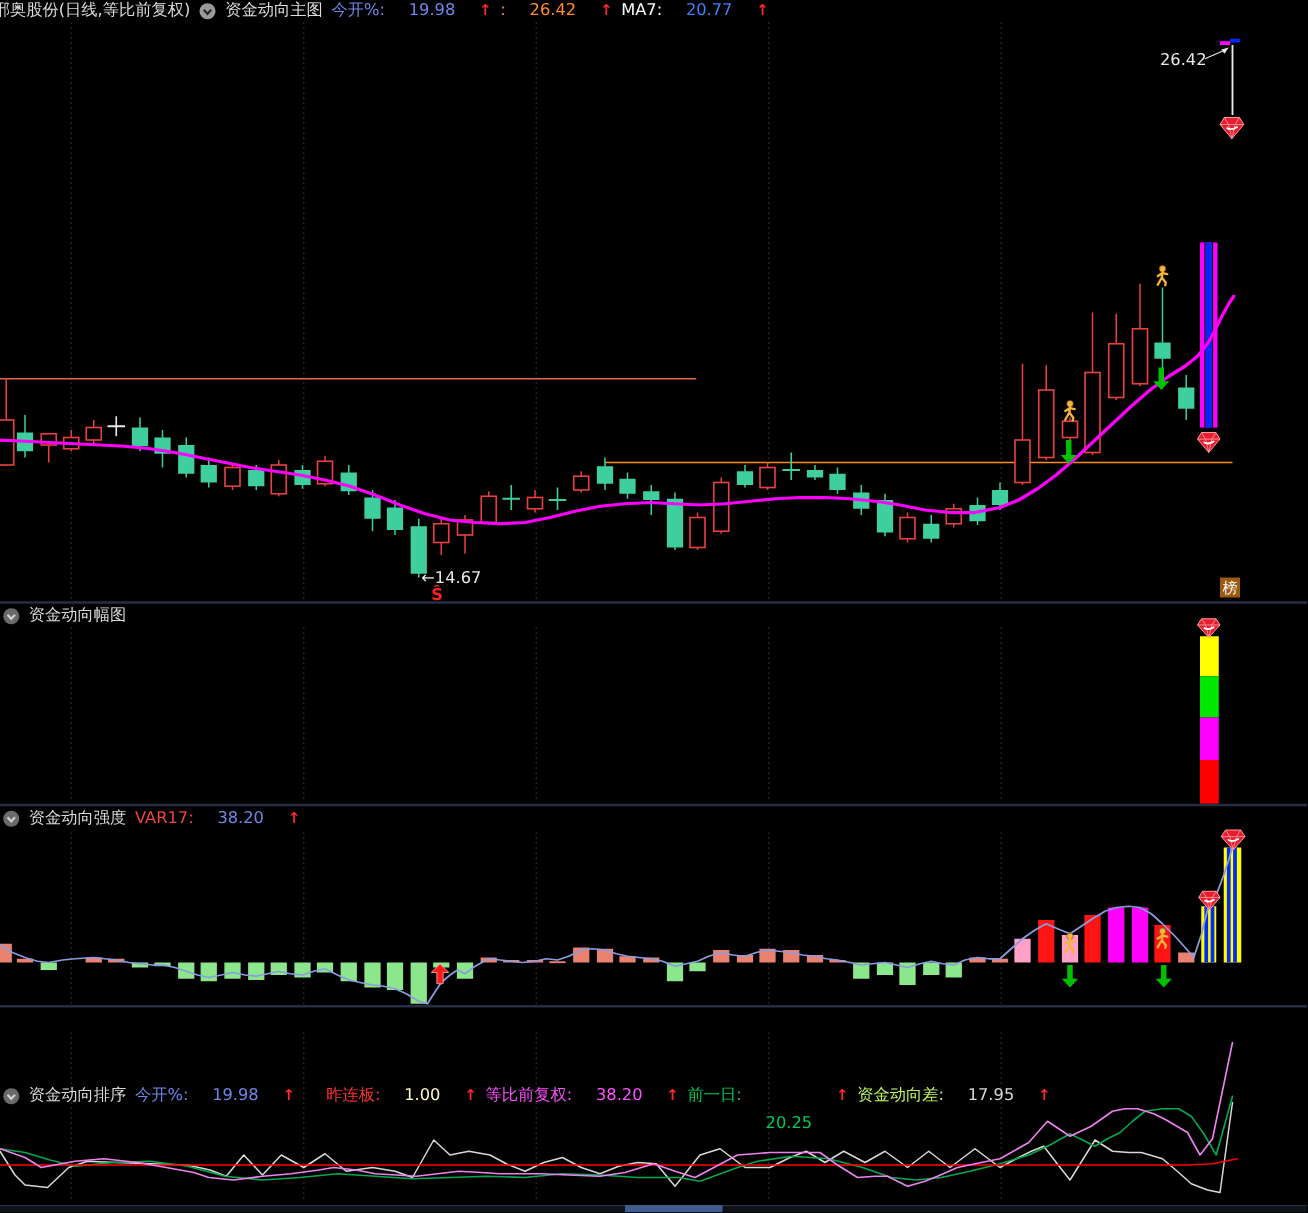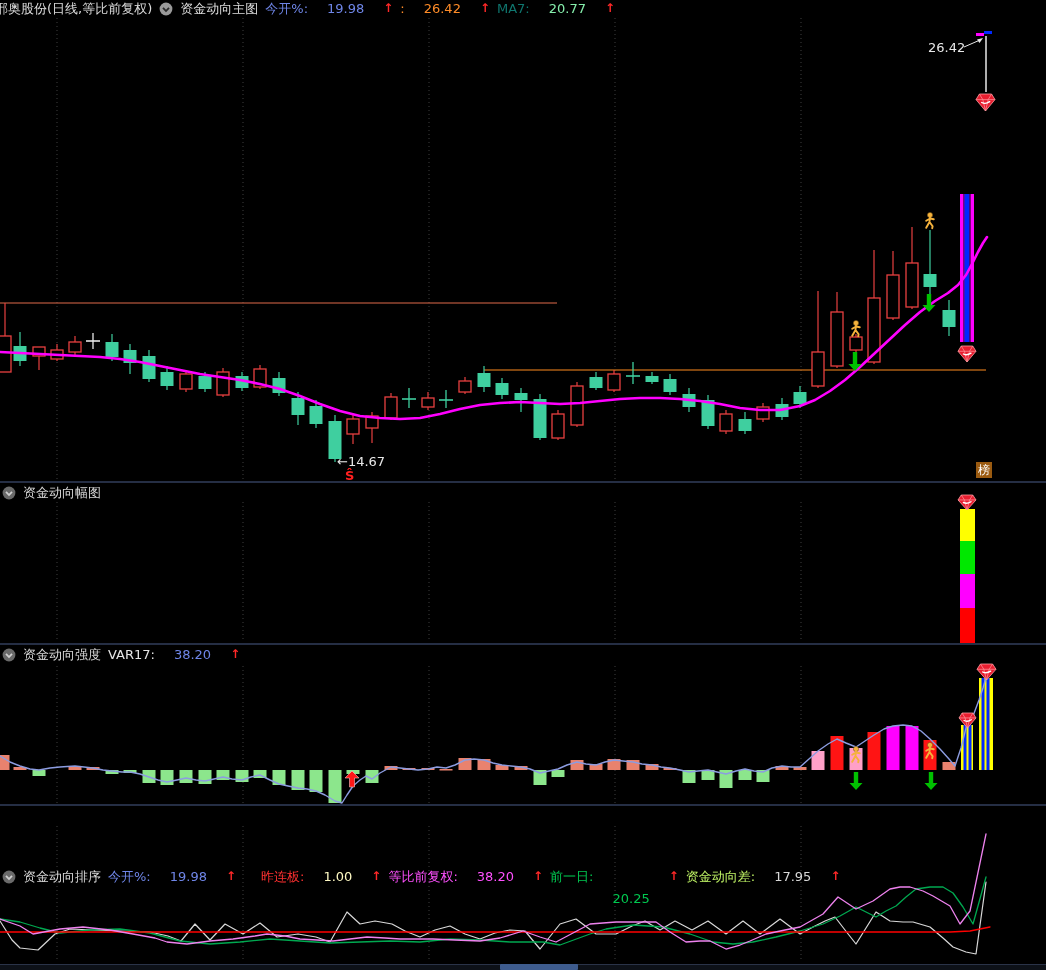--- a/index.html
+++ b/index.html
@@ -418,22 +418,22 @@
       <span style="color: rgb(111, 134, 232);">今开%:</span>
       <span style="color: rgb(111, 134, 232);">19.98</span>
       <span class="up-arrow">↑</span>
     </span>
     <span class="stat">
       <span style="color: rgb(255, 140, 40);">:</span>
       <span style="color: rgb(255, 140, 40);">26.42</span>
       <span class="up-arrow">↑</span>
     </span>
     <span class="stat">
-      <span style="color: #0f766e;">MA7:</span>
-      <span style="color: #86efac;">20.77</span>
+      <span style="color: #ffffff;">MA7:</span>
+      <span style="color: #3b82f6;">20.77</span>
       <span class="up-arrow">↑</span>
     </span>
   </div>
 
   <div class="divider" style="top:481px;"></div>
 
   <div class="hdr" style="top:484px;left:2px;">
     <span class="cicon">
       <svg width="14" height="14" viewBox="0 0 14 14">
         <circle cx="7" cy="7" r="6.4" fill="#6a6a6a"></circle>
@@ -447,21 +447,21 @@
 
   <div class="hdr" style="top:646px;left:2px;">
     <span class="cicon">
       <svg width="14" height="14" viewBox="0 0 14 14">
         <circle cx="7" cy="7" r="6.4" fill="#6a6a6a"></circle>
         <polyline points="4,5.8 7,9 10,5.8" fill="none" stroke="#cfcfcf" stroke-width="1.8"></polyline>
       </svg>
     </span>
     <span>资金动向强度</span>
     <span class="stat">
-      <span style="color: #e5e5e5;">VAR17:</span>
+      <span style="color: #ef4444;">VAR17:</span>
       <span style="color: rgb(111, 134, 232);">38.20</span>
       <span class="up-arrow">↑</span>
     </span>
   </div>
 
   <div class="divider" style="top:804px;"></div>
 
   <div class="hdr" style="top:846px;left:2px;">
     <span class="cicon">
       <svg width="14" height="14" viewBox="0 0 14 14">

